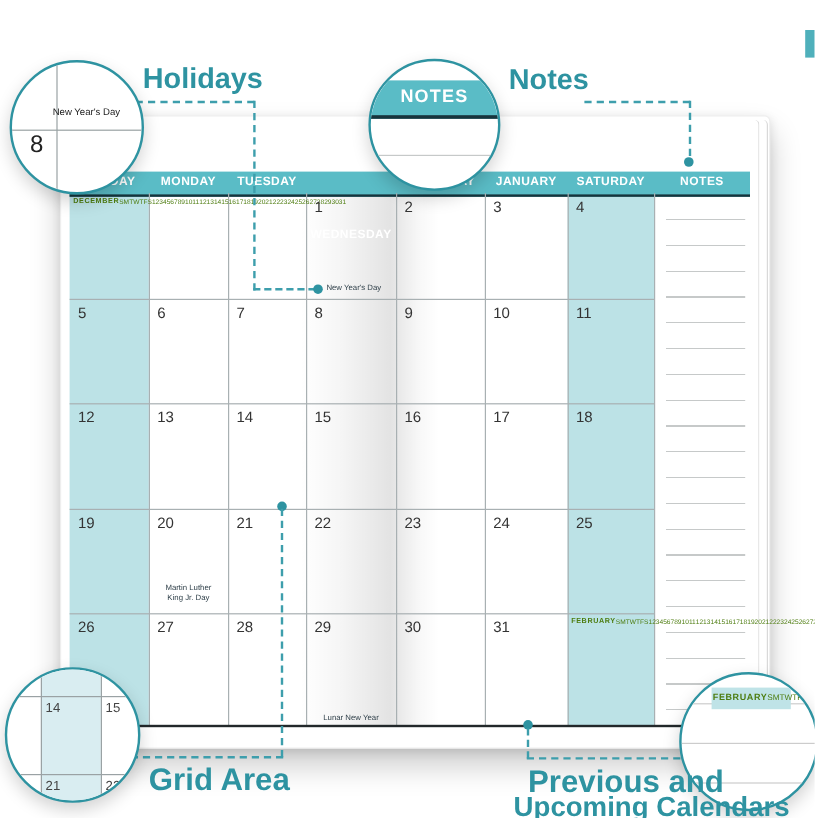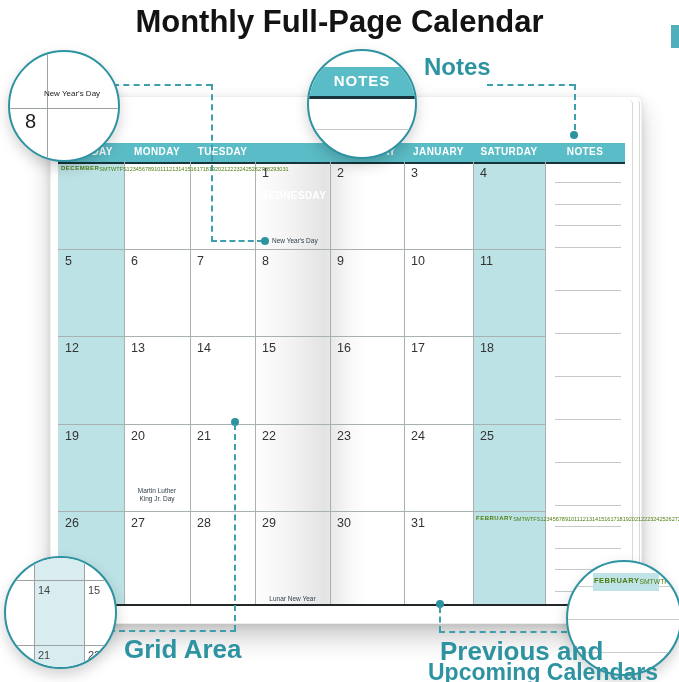--- a/index.html
+++ b/index.html
@@ -41,21 +41,20 @@
   .circle{border:2px solid #2e93a1;border-radius:50%;background:#fff;overflow:hidden;
           box-shadow:0 6px 14px rgba(0,0,0,.18);}
   .c-line-h{background:#9aa2a4;height:1px;}
   .c-line-v{background:#9aa2a4;width:1px;}
 </style>
 </head>
 <body>
 
 <div id="stage">
 
-  <div class="abs" style="left:0;right:0;top:4px;text-align:center;font-size:31px;font-weight:bold;color:#131313;">Monthly Full-Page Calendar</div>
 
   <div class="abs teal-sliver"></div>
 
   <div class="abs page"></div>
   <div class="abs curl" style="left:626px;"></div>
   <div class="abs curl" style="left:633px;"></div>
 
 
   <div class="abs weekend" style="left:58px;width:66px;"></div>
   <div class="abs weekend" style="left:473px;width:72px;"></div>
@@ -229,20 +228,21 @@
           <span>25</span>
           <span>26</span>
           <span>27</span>
           <span>28</span>
           <span></span>
         </div>
       </div>
     </div>
   <div class="abs grid-bottom"></div>
 
+  <div class="abs co-label" style="left:119px;top:52px;font-size:24px;">Holidays</div>
   <div class="abs dash-h" style="left:113px;top:84px;width:99px;"></div>
   <div class="abs dash-v" style="left:211px;top:84px;height:158px;"></div>
   <div class="abs dash-h" style="left:211px;top:240px;width:52px;"></div>
   <div class="abs dot" style="left:261px;top:237px;"></div>
 
   <div class="abs co-label" style="left:424px;top:53px;font-size:24px;">Notes</div>
   <div class="abs dash-h" style="left:487px;top:84px;width:88px;"></div>
   <div class="abs dash-v" style="left:574px;top:84px;height:46px;"></div>
   <div class="abs dot" style="left:570px;top:131px;"></div>
 

